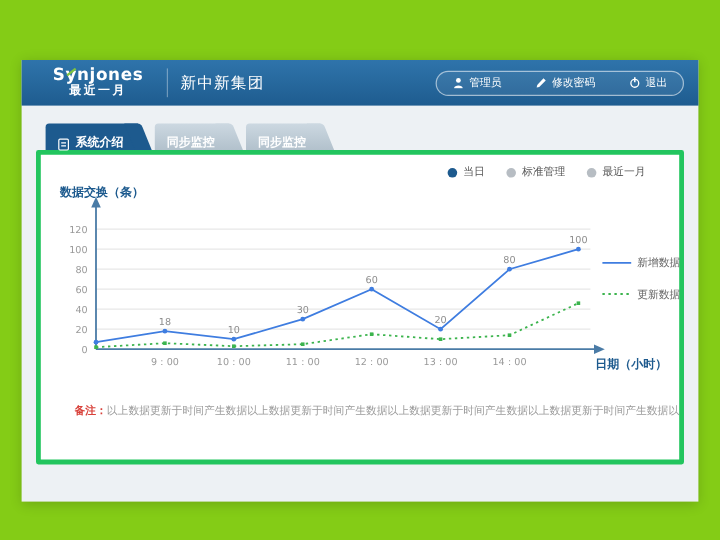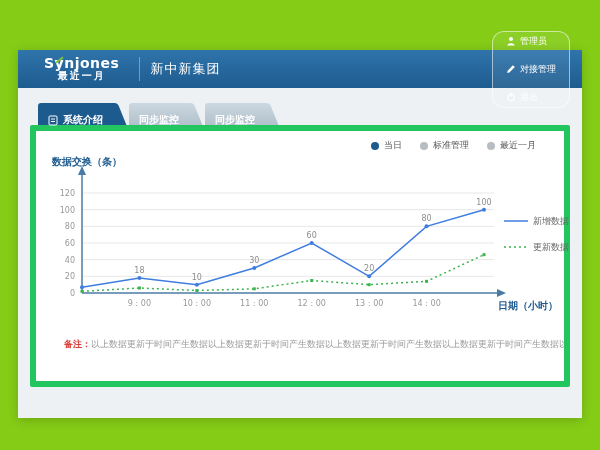--- a/index.html
+++ b/index.html
@@ -9,41 +9,41 @@
             box-shadow:0 2px 10px rgba(0,0,0,.18); }
 
   
   .hdr { height:38px; background:linear-gradient(180deg,#2f74ab,#1e5c8f); display:flex; align-items:center; padding:0 12px; }
   .logo { position:relative; color:#fff; text-align:center; line-height:1.05; margin:0 10px 0 14px; }
   .logo-main { font-size:14px; font-weight:bold; letter-spacing:.5px; }
   .logo-accent { position:absolute; left:11px; top:3px; width:9px; height:2px; background:#7dc242; transform:rotate(-38deg); }
   .logo-sub { font-size:10px; font-weight:bold; letter-spacing:2px; }
   .hdr-div { width:1px; height:24px; background:rgba(255,255,255,.35); margin:0 10px; }
   .app-title { color:#fff; font-size:13px; letter-spacing:1px; flex:1; }
-  .account { display:flex; align-items:flex-start; gap:15px; border:1px solid rgba(255,255,255,.55);
-             border-radius:12px; padding:3px 13px; background:rgba(255,255,255,.07);flex-direction:column; }
+  .account { display:flex; align-items:flex-start; gap:28px; border:1px solid rgba(255,255,255,.55);
+             border-radius:12px; padding:3px 13px; background:rgba(255,255,255,.07); }
   .acct-item { display:flex; align-items:center; gap:4px; color:#fff; font-size:9px; cursor:pointer; white-space:nowrap; }
 
   
   .nav { height:23px; background:linear-gradient(180deg,#ffffff,#f0f1f2); border-bottom:1px solid #d7dbde;
          display:flex; align-items:center; padding-left:28px; }
   .nav-item { font-size:10px; font-weight:bold; color:#1d5a8e; padding:0 23px; cursor:pointer; white-space:nowrap; }
   .nav-sep { width:1px; height:11px; background:#c9cdd1; }
 
   
   .tab-row { display:flex; align-items:flex-end; margin:15px 0 0 20px; height:22px; }
   .tab { position:relative; height:22px; line-height:22px; padding:12px 12px 0 10px; font-size:10px; font-weight:bold;
          color:#fff; margin-right:14px; border-radius:3px 0 0 0; cursor:pointer; display:flex; align-items:center; gap:5px; white-space:nowrap; }
   .tab::after { content:""; position:absolute; top:0; bottom:0; right:-7px; width:14px; background:inherit;
                 transform:skewX(22deg); border-radius:0 3px 0 0; }
   .tab.active { background:#1d5a8e; z-index:2; }
   .tab.idle { background:linear-gradient(180deg,#ccd8e1,#b2c1cc); z-index:1; }
 
   
-  .panel { position:relative; margin:0 12px; height:262px; background:#fff; border:6px solid #22c55e; border-radius:2px; }
+  .panel { position:relative; margin:0 12px; height:262px; background:#fff; border:4px solid #22c55e; border-radius:2px; }
   .radio-row { position:absolute; top:8px; right:28px; display:flex; gap:18px; z-index:3; }
   .radio { display:flex; align-items:center; gap:5px; font-size:9px; color:#555; cursor:pointer; }
   .dot { width:8px; height:8px; border-radius:50%; background:#b7bdc3; }
   .radio.sel .dot { background:#1d5a8e; }
   .chart-wrap { padding-top:22px; }
   svg.chart { display:block; width:538px; height:175px; }
 
   
   .note { margin:10px 0 0 28px; font-size:9px; white-space:nowrap; overflow:hidden; }
   .note-prefix { color:#d8413a; font-weight:bold; }
@@ -68,21 +68,21 @@
           <svg width="10" height="10" viewBox="0 0 10 10">
             <circle cx="5" cy="3" r="2" fill="#fff"></circle>
             <path d="M1.4 9.6 C1.4 6.4 8.6 6.4 8.6 9.6 Z" fill="#fff"></path>
           </svg>
           <span>管理员</span>
         </div>
         <div class="acct-item">
           <svg width="10" height="10" viewBox="0 0 10 10">
             <path d="M6.9 1.2 L8.8 3.1 L3.4 8.5 L1.2 9 L1.7 6.8 Z" fill="#fff"></path>
           </svg>
-          <span>对接管理</span>
+          <span>修改密码</span>
         </div>
         <div class="acct-item">
           <svg width="10" height="10" viewBox="0 0 11 11">
             <circle cx="5.5" cy="6" r="3.6" stroke="#fff" stroke-width="1.2" fill="none"></circle>
             <line x1="5.5" y1="0.5" x2="5.5" y2="5" stroke="#fff" stroke-width="1.4"></line>
           </svg>
           <span>退出</span>
         </div>
       </div>
     </div>

